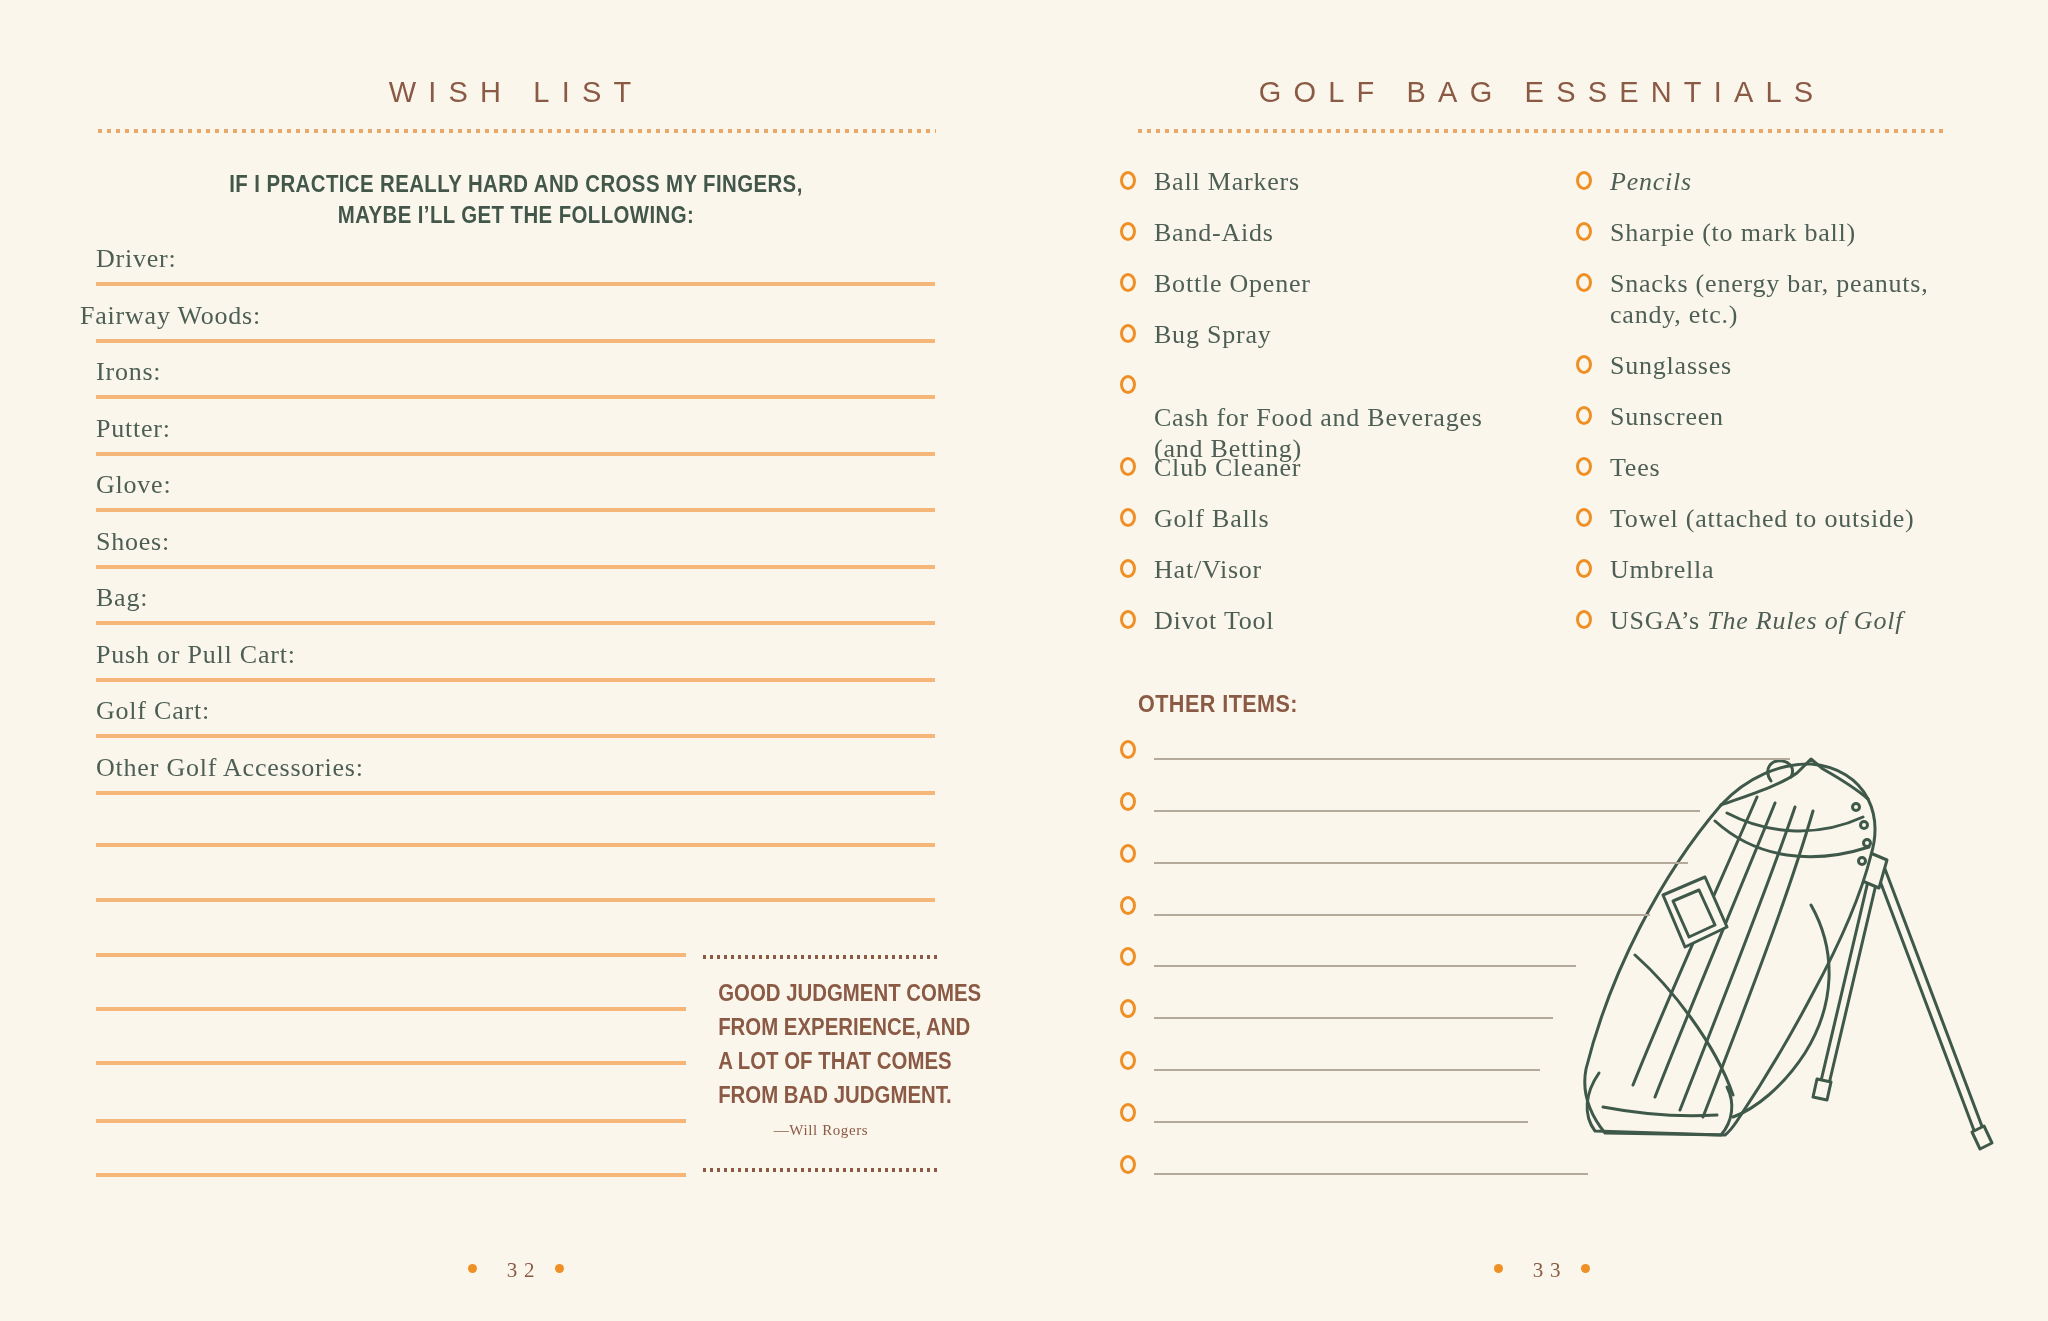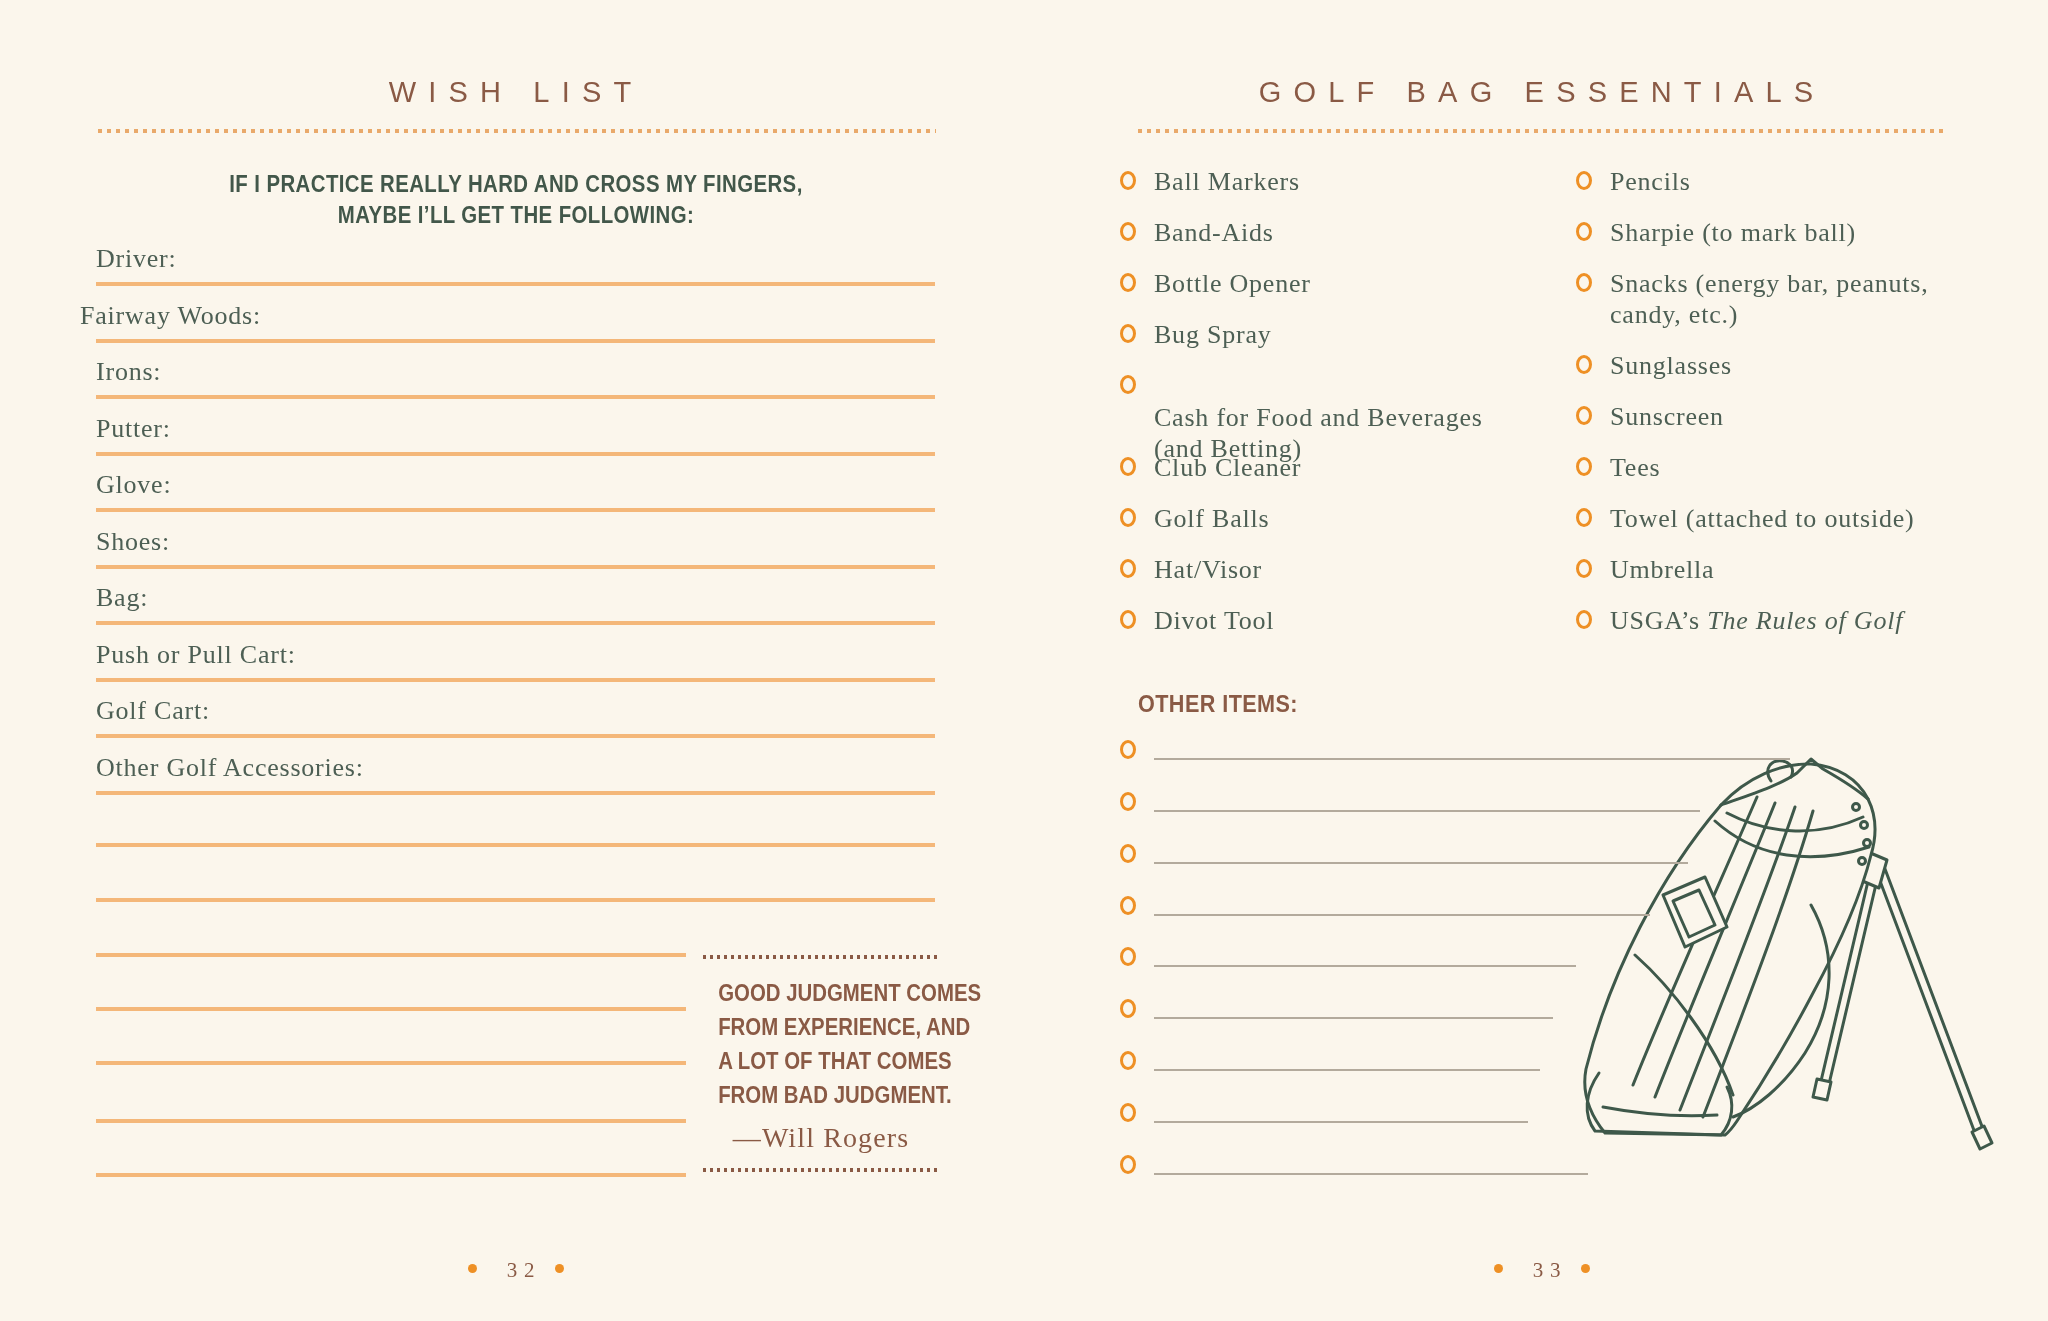--- a/index.html
+++ b/index.html
@@ -31,21 +31,21 @@
   .cond{font-family:"Liberation Sans",sans-serif;font-weight:700;}
   .subtitle{
     position:absolute;text-align:center;color:#42574a;font-size:24px;line-height:31px;
     letter-spacing:.02em;transform:scaleX(.85);transform-origin:50% 0;white-space:nowrap;
   }
   .quote-text{
     position:absolute;text-align:center;color:var(--brown);font-size:24px;line-height:34px;
     transform:scaleX(.85);transform-origin:50% 0;white-space:nowrap;
   }
   .quote-attr{
-    position:absolute;text-align:center;color:var(--brown);font-size:28px;
+    position:absolute;text-align:center;color:var(--brown);font-size:15px;
     font-family:"Liberation Serif",serif;letter-spacing:.04em;
   }
   .other-label{
     position:absolute;color:var(--brown);font-size:24px;letter-spacing:.02em;
     transform:scaleX(.9);transform-origin:0 0;white-space:nowrap;
   }
   .circle{
     position:absolute;width:10px;height:13px;border:3.5px solid var(--circOrange);border-radius:50%;
     background:transparent;box-sizing:content-box;
   }
@@ -210,21 +210,21 @@
     </div>
     <div class="circle" style="left:1120px;top:559px;"></div>
     <div class="check-label" style="left:1154px;top:554px;">
       <div>Hat/Visor</div>
     </div>
     <div class="circle" style="left:1120px;top:610px;"></div>
     <div class="check-label" style="left:1154px;top:605px;">
       <div>Divot Tool</div>
     </div>
     <div class="circle" style="left:1576px;top:171px;"></div>
-    <div class="check-label" style="left:1610px;top:166px;">
+    <div class="check-label" style="left:1610px;top:166px;font-style:italic;">
       <div>Pencils</div>
     </div>
     <div class="circle" style="left:1576px;top:222px;"></div>
     <div class="check-label" style="left:1610px;top:217px;">
       <div>Sharpie (to mark ball)</div>
     </div>
     <div class="circle" style="left:1576px;top:273px;"></div>
     <div class="check-label" style="left:1610px;top:268px;">
       <div>Snacks (energy bar, peanuts,</div>
       <div>candy, etc.)</div>

